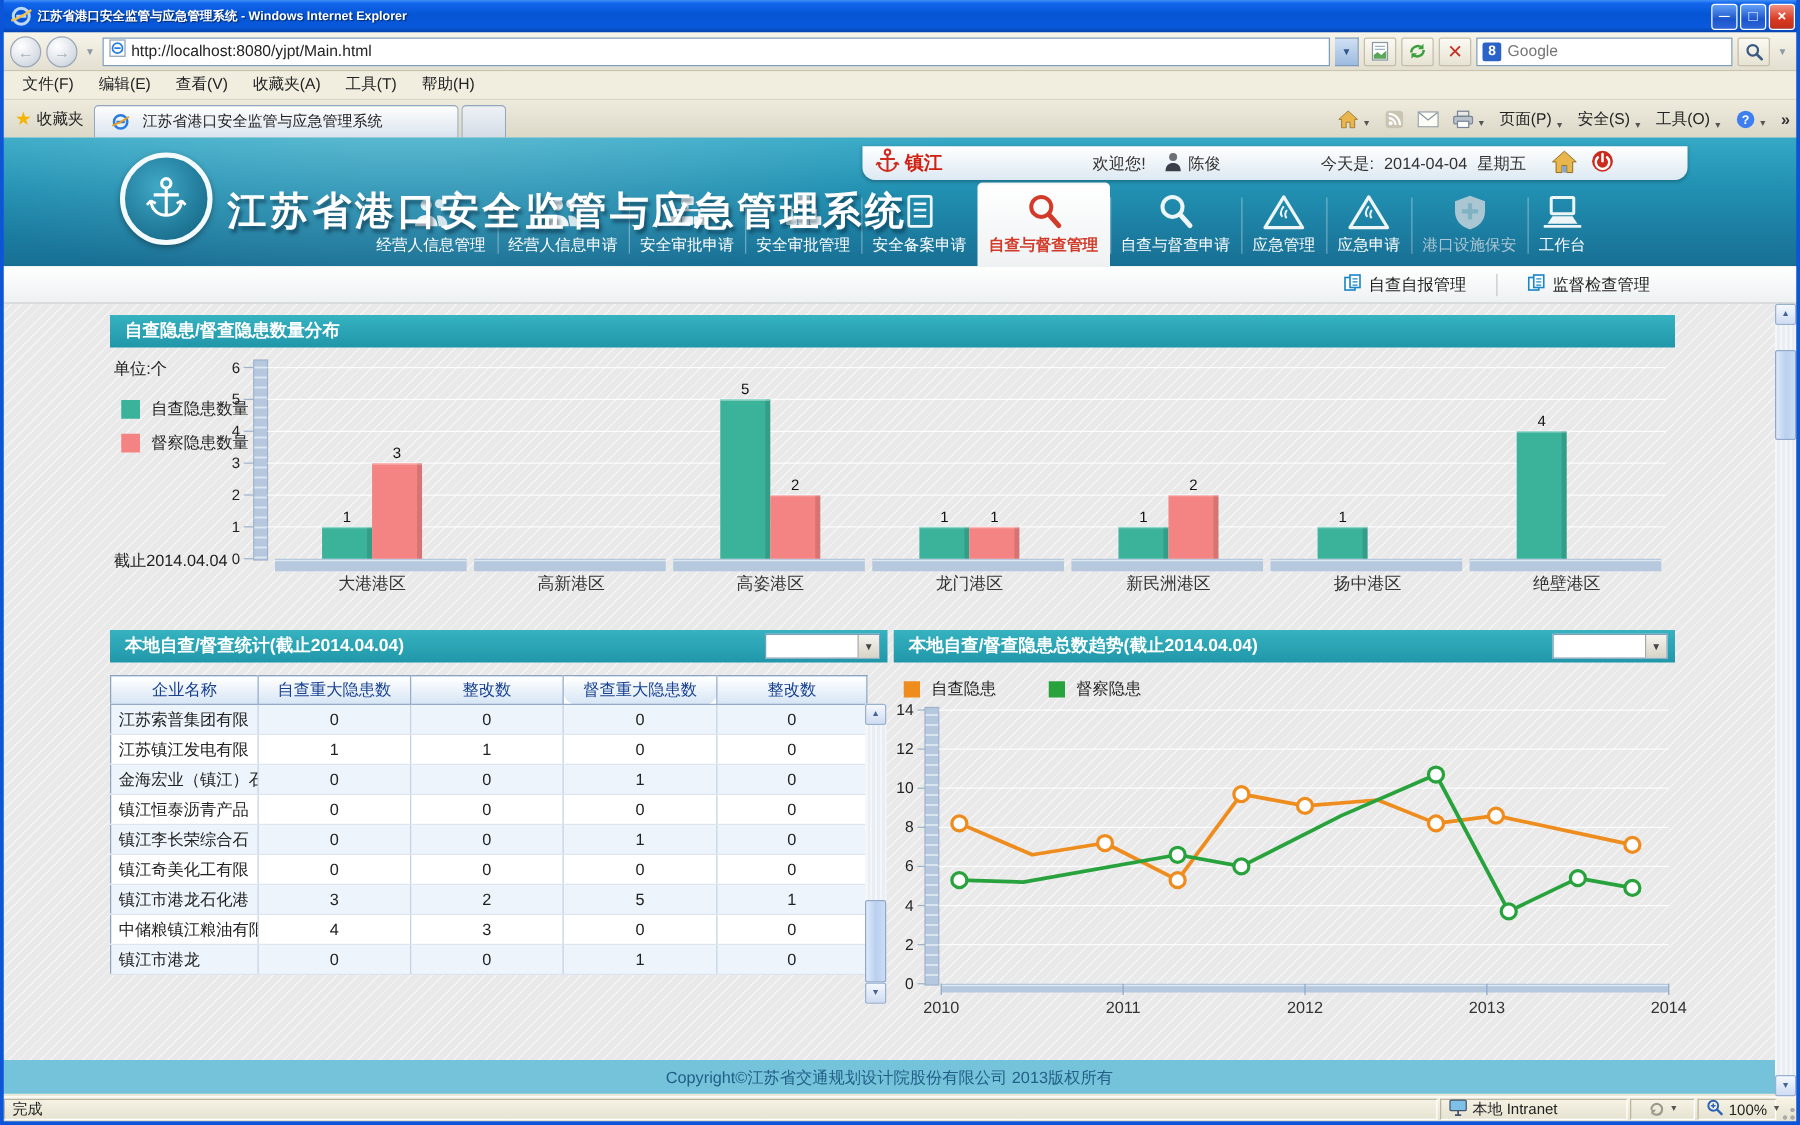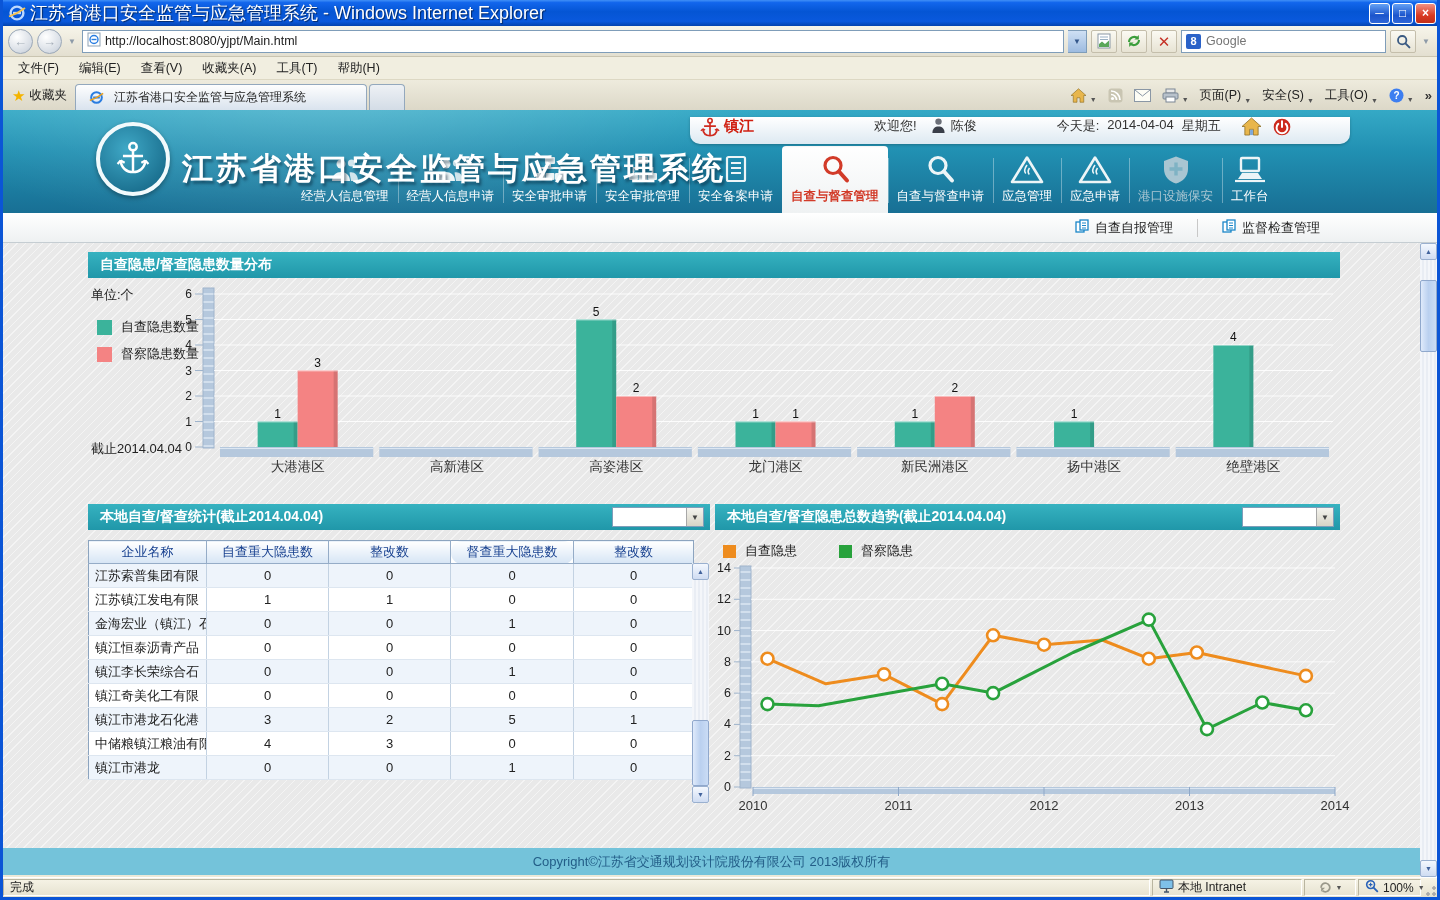--- a/index.html
+++ b/index.html
@@ -4,21 +4,21 @@
 <style>
   *{box-sizing:border-box;margin:0;padding:0}
   body{font-family:"Liberation Sans","DejaVu Sans",sans-serif;background:#444}
   .window{position:relative;width:1440px;height:900px;background:#ece9d8;overflow:hidden}
   .window::after{content:"";position:absolute;inset:0;border:3px solid #0b55d6;border-top:none;pointer-events:none;z-index:99}
 
   
   .titlebar{height:26px;display:flex;align-items:center;padding:0 4px;
     background:linear-gradient(180deg,#4190f7 0%,#1266ec 10%,#0555d4 45%,#0a59dd 82%,#0443ae 100%)}
   .ie-ico{width:18px;height:18px;margin:0 4px;display:inline-flex}
-  .title-text{color:#fff;font-weight:normal;font-size:18px;text-shadow:1px 1px 1px rgba(0,0,0,.55);flex:1;white-space:nowrap;overflow:hidden}
+  .title-text{color:#fff;font-weight:bold;font-size:10px;text-shadow:1px 1px 1px rgba(0,0,0,.55);flex:1;white-space:nowrap;overflow:hidden}
   .winbtns{display:flex;gap:2px}
   .winbtn{width:21px;height:21px;border:1px solid #fff;border-radius:3px;color:#fff;font-size:12px;font-weight:bold;
     display:flex;align-items:center;justify-content:center;background:linear-gradient(#63a1f5,#1c55cc 60%,#2e66d8)}
   .winbtn.close{background:linear-gradient(#f09183,#d93a22 60%,#c22f18)}
 
   
   .addrbar{height:31px;display:flex;align-items:center;gap:4px;padding:0 8px;
     background:linear-gradient(#f7f5ea,#e3dfd0);border-bottom:1px solid #c9c4b0}
   .navcircle{width:25px;height:25px;border-radius:50%;border:1px solid #9ba8b8;color:#a7b0ba;font-size:13px;font-weight:bold;
     display:flex;align-items:center;justify-content:center;background:radial-gradient(circle at 35% 30%,#ffffff,#d6dce4 70%,#b9c2cc)}
@@ -28,21 +28,21 @@
   .addr-dd{width:19px;height:23px;background:linear-gradient(#cfe0f4,#9dbbe0);border:1px solid #7f9db9;border-left:none;
     display:flex;align-items:center;justify-content:center;font-size:8px;color:#33568a}
   .sqbtn{width:26px;height:23px;border:1px solid #c4beab;border-radius:2px;background:linear-gradient(#fbfaf3,#e7e3d3);
     display:flex;align-items:center;justify-content:center}
   .stop-x{color:#c53125;font-weight:bold;font-size:15px;line-height:1}
   .searchbox{width:205px;height:23px;background:#fff;border:1px solid #7f9db9;display:flex;align-items:center;padding:0 4px;gap:5px}
   .searchbox input{flex:1;border:none;outline:none;font-size:12.5px;color:#999;font-family:"Liberation Sans",sans-serif}
   .gicon{width:15px;height:15px;background:#2a62c8;color:#fff;font-size:11px;font-weight:bold;display:flex;align-items:center;justify-content:center;border-radius:2px}
 
   
-  .menubar{height:23px;background:#f1eee0;border-bottom:1px solid #ddd8c4;display:flex;align-items:center;padding-left:8px}
+  .menubar{height:23px;background:#f1eee0;border-bottom:1px solid #ddd8c4;display:flex;align-items:flex-end;padding-left:8px}
   .menu-item{font-size:12.5px;color:#222;padding:3px 10px;cursor:default}
 
   
   .tabsbar{height:30px;background:linear-gradient(#eeebdd,#dcd8c8);display:flex;align-items:flex-end;padding:0 4px}
   .fav-btn{display:flex;align-items:center;gap:4px;font-size:12.5px;color:#222;padding:4px 8px;margin-bottom:2px}
   .star{color:#f4b400;font-size:15px;line-height:1}
   .tab{height:26px;border:1px solid #93a8bd;border-bottom:none;border-radius:4px 4px 0 0;display:flex;align-items:center;gap:6px;padding:0 9px;font-size:12px;color:#222}
   .tab.active{width:292px;background:linear-gradient(#fefefe,#d9e3ee)}
   .tab.stub{width:36px;background:linear-gradient(#eef1f5,#d3dce6);margin-left:2px}
   .cmdbar{margin-left:auto;display:flex;align-items:center;gap:11px;padding-right:4px;font-size:12.5px;color:#222;height:100%}
@@ -53,21 +53,21 @@
   
   .banner{position:absolute;top:110px;left:0;width:1440px;height:103px;overflow:hidden;
     background:linear-gradient(180deg,#35a9c6 0%,#2190b2 40%,#186f94 100%)}
   .banner::before{content:"";position:absolute;left:-120px;top:-190px;width:900px;height:320px;border-radius:50%;
     background:radial-gradient(ellipse at center,rgba(255,255,255,.22),rgba(255,255,255,0) 70%)}
   .logo{position:absolute;left:96px;top:12px;width:74px;height:74px;border-radius:50%;border:4px solid #f2fafc;
     background:radial-gradient(circle at 40% 35%,#3fa8c6,#0f5e7e);display:flex;align-items:center;justify-content:center;box-shadow:0 2px 5px rgba(0,0,0,.35);z-index:4}
   .sys-title{position:absolute;left:182px;top:38px;font-size:31px;font-weight:bold;color:#fff;letter-spacing:3px;z-index:3;
     text-shadow:2px 3px 3px rgba(0,25,45,.5);white-space:nowrap}
   .welcome{position:absolute;left:690px;top:7px;width:660px;height:27px;border-radius:0 0 10px 10px;z-index:5;
-    background:linear-gradient(#ffffff,#dde9f2);box-shadow:0 1px 3px rgba(0,0,0,.25);display:flex;font-size:13px;color:#333}
+    background:linear-gradient(#ffffff,#dde9f2);box-shadow:0 1px 3px rgba(0,0,0,.25);display:flex;align-items:center;font-size:13px;color:#333}
   .city{color:#d01f10;font-weight:bold;font-size:15px}
   .navrow{position:absolute;left:292px;bottom:0;display:flex;align-items:flex-end;z-index:2}
   .nav-item{display:flex;flex-direction:column;align-items:center;justify-content:flex-end;padding:5px 9px 8px;color:#fff;
     font-size:12.5px;cursor:pointer;position:relative;white-space:nowrap}
   .nav-item+.nav-item::before{content:"";position:absolute;left:0;top:12px;bottom:10px;width:1px;background:rgba(255,255,255,.35)}
   .nav-icon{height:34px;display:flex;align-items:flex-end;margin-bottom:3px}
   .nav-item.active{background:linear-gradient(#ffffff,#eff2f3);border-radius:4px 4px 0 0;color:#d23b29;font-weight:bold}
   .nav-item.active::before{display:none}
   .nav-item.disabled{color:#a9c6d2}
 

